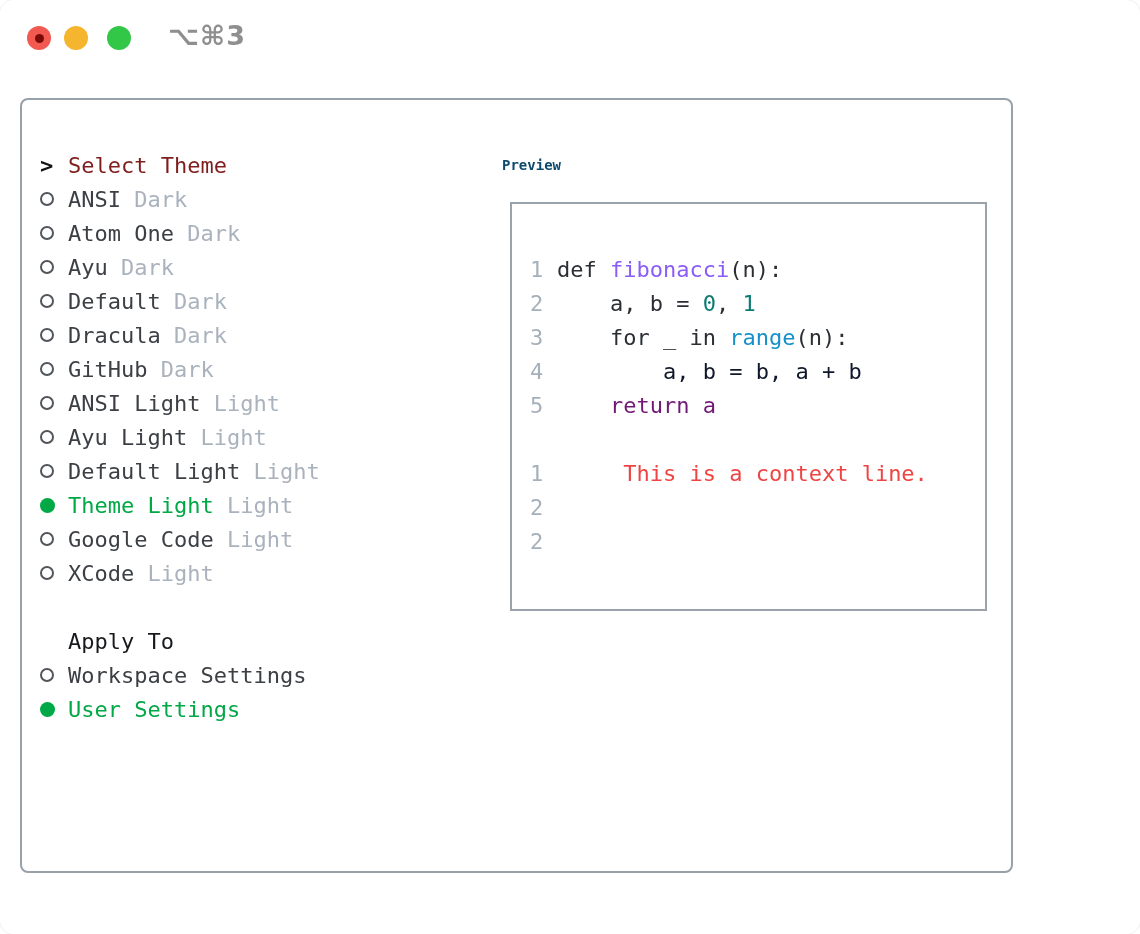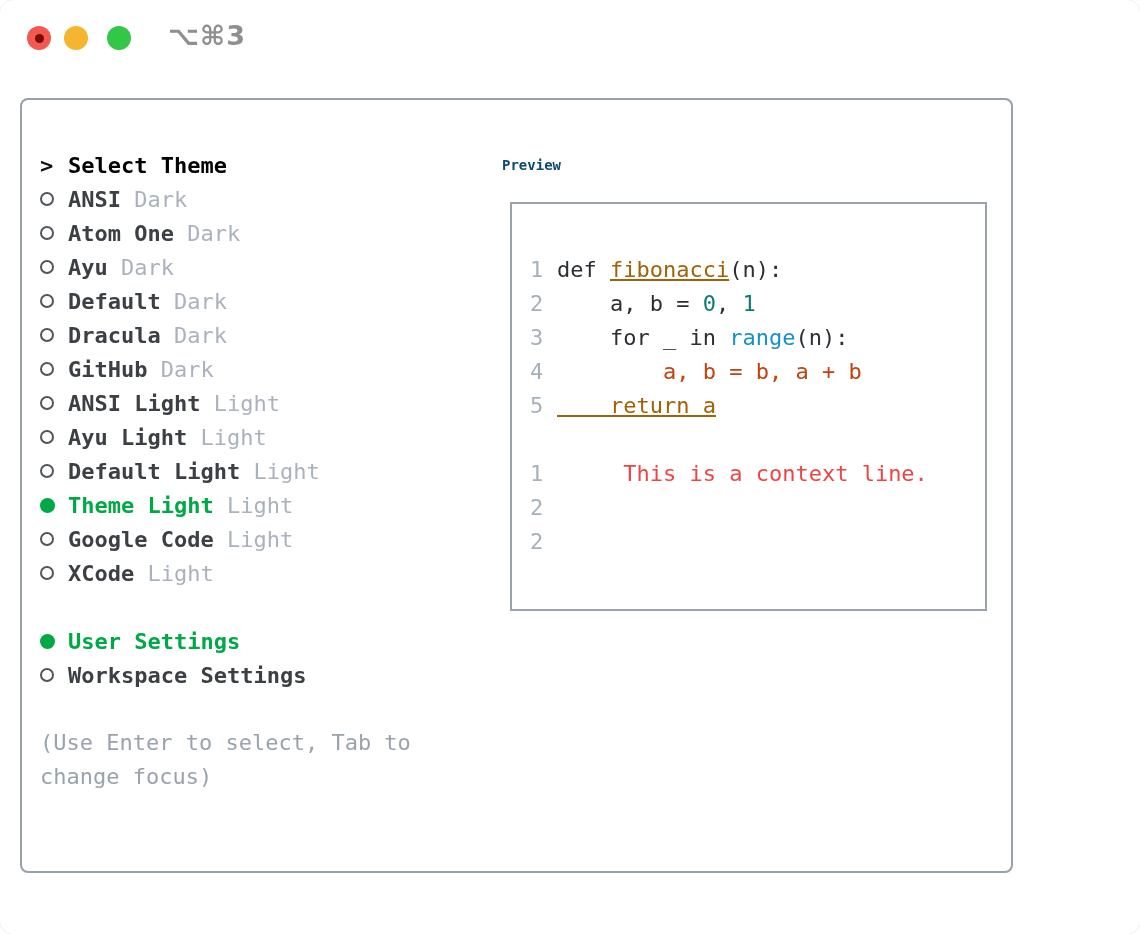--- a/index.html
+++ b/index.html
@@ -20,26 +20,26 @@
              font-size:27px;font-weight:600;color:#8f8f8f;letter-spacing:1px;}
   
   .panel{position:absolute;left:20px;top:98px;width:993px;height:775px;
          border:2px solid #98a0aa;border-radius:8px;background:#ffffff;
          box-sizing:border-box;}
   
   .left-col{position:absolute;left:18px;top:48px;width:450px;}
   .row{height:34px;display:flex;align-items:center;font-size:22px;}
   .marker{width:28px;flex:0 0 28px;display:flex;align-items:center;}
   .prompt-char{font-weight:bold;color:#111417;font-size:22px;}
-  .header-label{font-weight:bold;color:#000000;}
+  .header-label{font-weight:normal;color:#7f1d1d;}
   .apply-label{color:#17191c;}
   .radio{width:14px;height:14px;border-radius:50%;border:2px solid #51565c;
          box-sizing:border-box;}
   .radio.sel{border:none;background:currentColor;width:15px;height:15px;}
-  .t-label{color:#3c4045;white-space:pre;font-weight:bold;}
+  .t-label{color:#3c4045;white-space:pre;}
   .t-variant{color:#a9b2bd;white-space:pre;}
   .spacer{height:34px;}
   .hint{color:#99a3ad;font-size:22px;line-height:34px;max-width:445px;}
   
   .preview-header{position:absolute;left:480px;top:48px;height:34px;
                   display:flex;align-items:center;font-size:14px;
                   font-weight:bold;color:#0c4a6e;}
   .preview-box{position:absolute;left:488px;top:102px;width:477px;height:409px;
                border:2px solid #9aa2ac;background:#ffffff;box-sizing:border-box;}
   .plines{padding:48px 0 0 18px;}
@@ -153,71 +153,74 @@
             <span class="marker">
               <span class="radio"></span>
             </span>
             <span class="t-label">XCode</span>
             <span class="t-variant"> Light</span>
           </div>
         </div>
 
       <div class="spacer"></div>
 
+      <div class="row">
+        <span class="marker"></span>
+        <span class="apply-label">Apply To</span>
+      </div>
 
       <div id="apply-list">
           <div class="row">
             <span class="marker">
+              <span class="radio"></span>
+            </span>
+            <span class="t-label">Workspace Settings</span>
+          </div>
+          <div class="row">
+            <span class="marker">
               <span class="radio sel" style="color: rgb(0, 168, 70);"></span>
             </span>
             <span class="t-label" style="color: rgb(0, 168, 70);">User Settings</span>
           </div>
-          <div class="row">
-            <span class="marker">
-              <span class="radio"></span>
-            </span>
-            <span class="t-label">Workspace Settings</span>
-          </div>
         </div>
 
       <div class="spacer"></div>
 
-      <div class="hint">(Use Enter to select, Tab to change focus)</div>
     </div>
 
     <div class="preview-header">Preview</div>
 
     <div class="preview-box">
       <div class="plines" id="preview-lines">
           <div class="pline">
             <span class="gutter" style="color: rgb(166, 176, 186);">1</span>
             <span class="seg" style="color: rgb(43, 47, 52);">def </span>
-            <span class="seg" style="color: #a16207; text-decoration: underline;">fibonacci</span>
+            <span class="seg" style="color: #8b5cf6;">fibonacci</span>
             <span class="seg" style="color: rgb(43, 47, 52);">(n):</span>
           </div>
           <div class="pline">
             <span class="gutter" style="color: rgb(166, 176, 186);">2</span>
             <span class="seg" style="color: rgb(43, 47, 52);">    a, b = </span>
             <span class="seg" style="color: rgb(11, 124, 114);">0</span>
             <span class="seg" style="color: rgb(43, 47, 52);">, </span>
             <span class="seg" style="color: rgb(11, 124, 114);">1</span>
           </div>
           <div class="pline">
             <span class="gutter" style="color: rgb(166, 176, 186);">3</span>
             <span class="seg" style="color: rgb(43, 47, 52);">    for _ in </span>
             <span class="seg" style="color: rgb(21, 144, 203);">range</span>
             <span class="seg" style="color: rgb(43, 47, 52);">(n):</span>
           </div>
           <div class="pline">
             <span class="gutter" style="color: rgb(166, 176, 186);">4</span>
-            <span class="seg" style="color: #c2410c;">        a, b = b, a + b</span>
+            <span class="seg" style="color: #0f172a;">        a, b = b, a + b</span>
           </div>
           <div class="pline">
             <span class="gutter" style="color: rgb(166, 176, 186);">5</span>
-            <span class="seg" style="color: #a16207; text-decoration: underline;">    return a</span>
+            <span class="seg" style="color: #701a75;">    return a</span>
           </div>
           <div class="pline">
             <span class="gutter" style="color: rgb(166, 176, 186);"></span>
           </div>
           <div class="pline">
             <span class="gutter" style="color: rgb(166, 176, 186);">1</span>
             <span class="seg" style="color: #ef4444;">     This is a context line.</span>
           </div>
           <div class="pline">
             <span class="gutter" style="color: rgb(166, 176, 186);">2</span>

